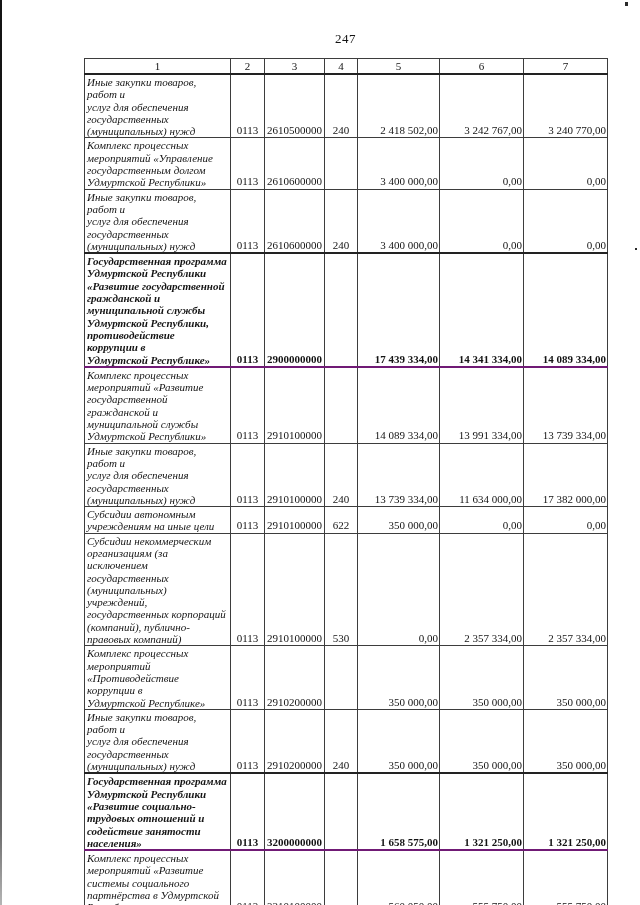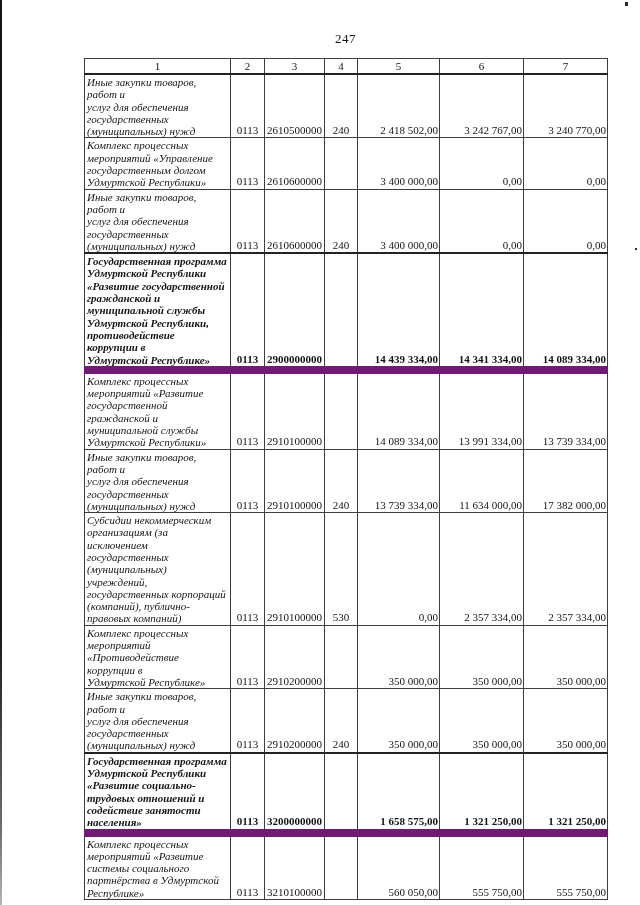--- a/index.html
+++ b/index.html
@@ -77,21 +77,21 @@
   table.budget td:nth-child(6),
   table.budget td:nth-child(7) {
     text-align: right;
     vertical-align: bottom;
     padding-bottom: 1px;
     padding-right: 1px;
   }
   table.budget tr.bold td {
     font-weight: bold;
     border-top: 2px solid #222;
-    border-bottom: 8px solid #701a75;
+    border-bottom: 2px solid #701a75;
   }
 </style>
 </head>
 <body>
 
 <div class="page">
   <div class="edge-strip"></div>
   <div class="speck s1"></div>
   <div class="speck s2"></div>
 
@@ -160,21 +160,21 @@
 Удмуртской Республики
 «Развитие государственной
 гражданской и
 муниципальной службы
 Удмуртской Республики,
 противодействие коррупции в
 Удмуртской Республике»</td>
           <td>0113</td>
           <td>2900000000</td>
           <td></td>
-          <td>14 439 334,00</td>
+          <td>17 439 334,00</td>
           <td>14 341 334,00</td>
           <td>14 089 334,00</td>
         </tr>
         <tr>
           <td>Комплекс процессных
 мероприятий «Развитие
 государственной гражданской и
 муниципальной службы
 Удмуртской Республики»</td>
           <td>0113</td>
@@ -188,20 +188,30 @@
           <td>Иные закупки товаров, работ и
 услуг для обеспечения
 государственных
 (муниципальных) нужд</td>
           <td>0113</td>
           <td>2910100000</td>
           <td>240</td>
           <td>13 739 334,00</td>
           <td>11 634 000,00</td>
           <td>17 382 000,00</td>
+        </tr>
+        <tr>
+          <td>Субсидии автономным
+учреждениям на иные цели</td>
+          <td>0113</td>
+          <td>2910100000</td>
+          <td>622</td>
+          <td>350 000,00</td>
+          <td>0,00</td>
+          <td>0,00</td>
         </tr>
         <tr>
           <td>Субсидии некоммерческим
 организациям (за исключением
 государственных
 (муниципальных) учреждений,
 государственных корпораций
 (компаний), публично-
 правовых компаний)</td>
           <td>0113</td>

